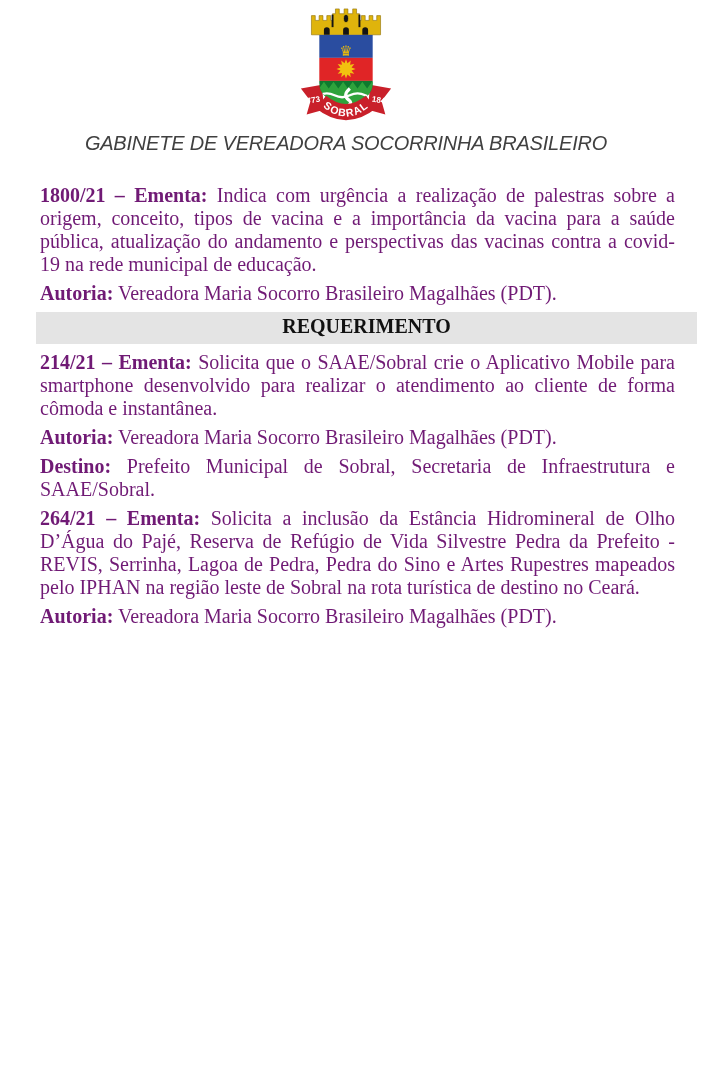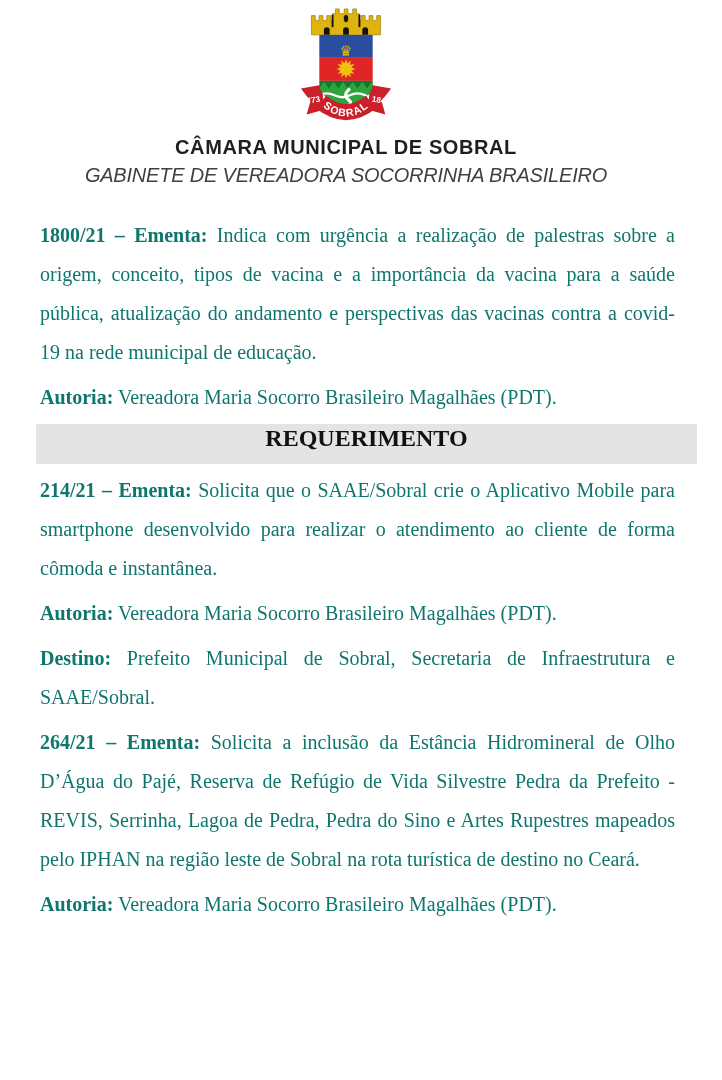--- a/index.html
+++ b/index.html
@@ -11,25 +11,25 @@
   
   .hdr { text-align: center; padding-right: 30px; }
   .crest { width: 96px; height: 121px; margin: 0 auto; display: block; }
   .title { margin-top: 9px; font-family: "Liberation Sans", sans-serif;
            font-weight: bold; font-size: 20px; letter-spacing: 0.6px; color: #1f1f1f; }
   .subtitle { margin-top: 5px; font-family: "Liberation Sans", sans-serif;
               font-weight: normal; font-size: 20px; letter-spacing: -0.2px; color: #404040; font-style: italic; }
 
   
   .doc-body { margin: 29px 47px 0 40px; }
-  .para { font-size: 20px; line-height: 39px; text-align: justify;
-          margin-bottom: 6px; color: #0f766e; }
+  .para { font-size: 20px; line-height: 23px; text-align: justify;
+          margin-bottom: 6px; color: #701a75; }
   .para b { font-weight: bold; }
   .banner { background: #e4e4e4; text-align: center; font-weight: bold;
-            font-size: 24px; height: 40px; line-height: 28px;
+            font-size: 20px; height: 32px; line-height: 28px;
             margin: 7px -22px 7px -4px; color: #111; }
 </style>
 </head>
 <body>
 
 <div class="page">
 
   <div class="hdr">
     <svg class="crest" viewBox="0 0 100 126">
       <defs>
@@ -71,21 +71,20 @@
       </g>
 
       <g>
         <path d="M24,100 Q50,121 76,100" stroke="#C9202A" stroke-width="17" fill="none"></path>
         <text font-family="Liberation Sans, sans-serif" font-size="11" font-weight="bold" fill="#ffffff" letter-spacing="1.2">
           <textPath href="#arcText" startOffset="50%" text-anchor="middle">SOBRAL</textPath>
         </text>
       </g>
     </svg>
 
-    <div class="title">CÂMARA MUNICIPAL DE SOBRAL</div>
     <div class="subtitle">GABINETE DE VEREADORA SOCORRINHA BRASILEIRO</div>
   </div>
 
   <div class="doc-body">
 
     <p class="para"><b>1800/21 – Ementa:</b> <span>Indica com urgência a realização de palestras sobre a origem, conceito, tipos de vacina e a importância da vacina para a saúde pública, atualização do andamento e perspectivas das vacinas contra a covid-19 na rede municipal de educação.</span></p>
 
     <p class="para"><b>Autoria:</b> <span>Vereadora Maria Socorro Brasileiro Magalhães (PDT).</span></p>
 
 

